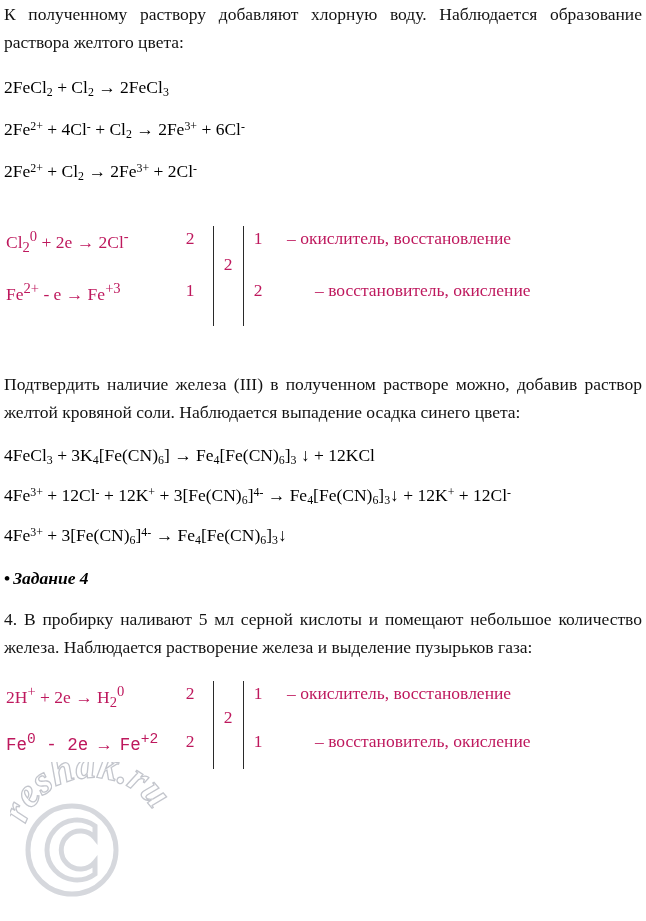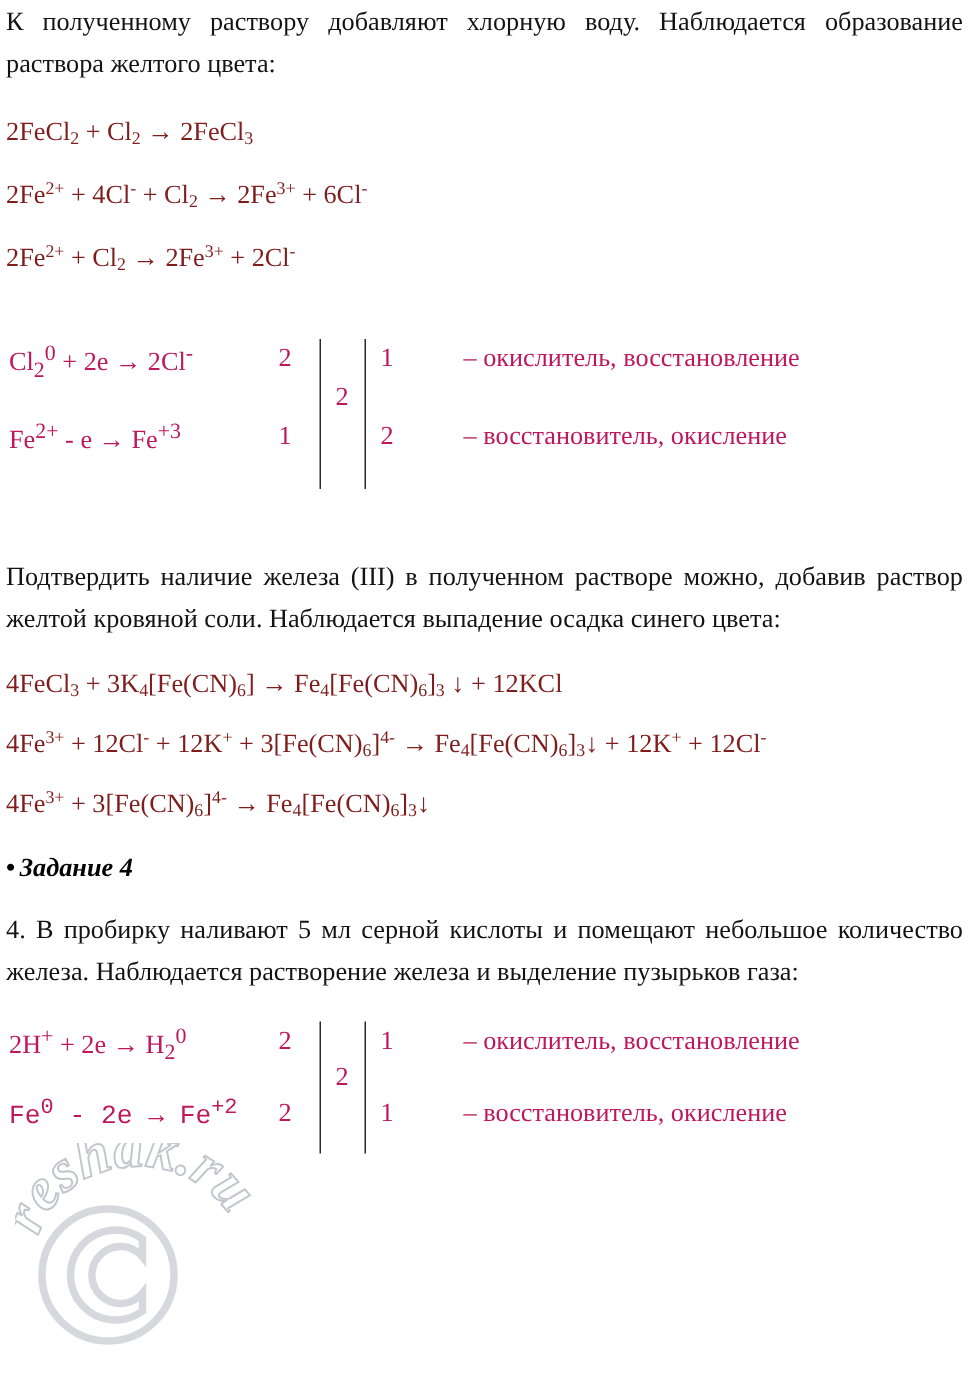--- a/index.html
+++ b/index.html
@@ -34,21 +34,21 @@
     padding: 0;
     color: #131313;
   }
 
   
   .eqn {
     font-size: 17.5px;
     line-height: 26px;
     white-space: nowrap;
     margin: 0;
-    color: #7f1d1d;
+    color: #000000;
   }
   .eqn sub {
     font-size: 0.68em;
     vertical-align: -0.28em;
     line-height: 0;
   }
   .eqn sup {
     font-size: 0.68em;
     vertical-align: 0.46em;
     line-height: 0;
@@ -101,25 +101,25 @@
     top: 26px;
     width: 20px;
     text-align: center;
   }
 
   .redox-coef.c-b-1 { left: 246px; top: 0px; }
   .redox-coef.c-b-2 { left: 246px; top: 52px; }
 
   .redox-label {
     position: absolute;
-    left: 305px;
+    left: 283px;
     white-space: nowrap;
   }
   .redox-label.row1 { top: 0px; }
-  .redox-label.row2 { top: 52px; }
+  .redox-label.row2 { top: 52px; margin-left: 28px; }
 
   
   .redox.compact { height: 92px; }
   .redox.compact .redox-halfeq.row2 { top: 48px; font-family: Liberation Mono, monospace; }
   .redox.compact .redox-coef.c-a-2 { top: 48px; }
   .redox.compact .redox-coef.c-b-2 { top: 48px; }
   .redox.compact .redox-label.row2 { top: 48px; }
   .redox.compact .redox-bar.bar-left  { height: 88px; }
   .redox.compact .redox-bar.bar-right { height: 88px; }
   .redox.compact .redox-lcm { top: 24px; }

